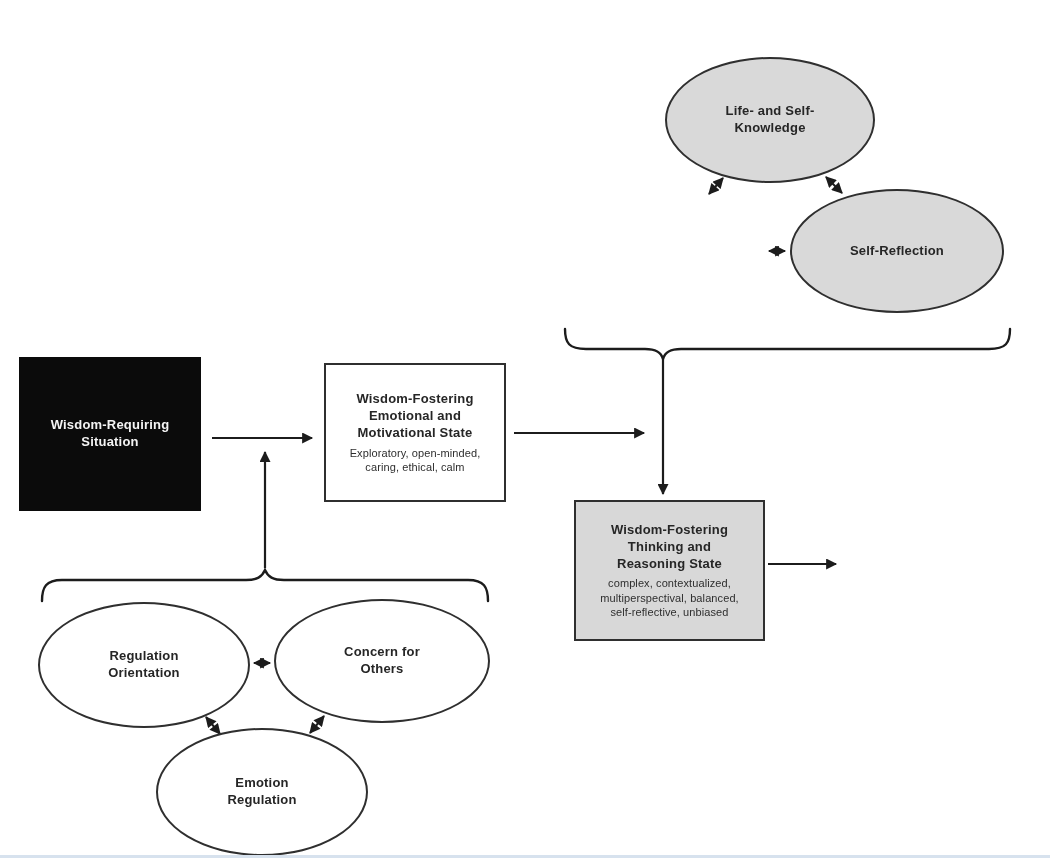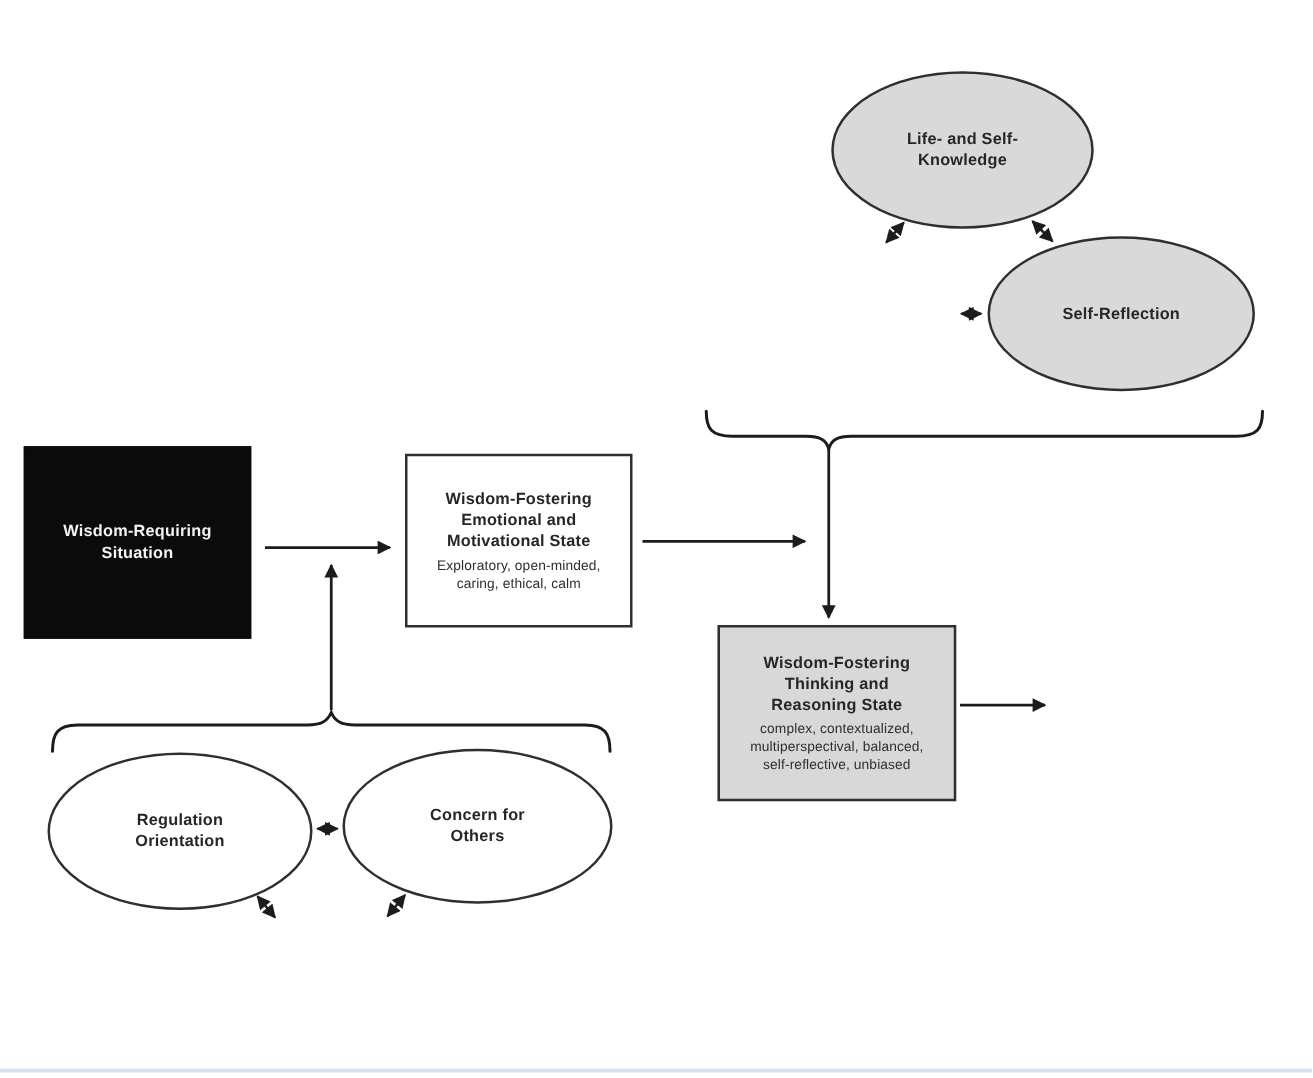--- a/index.html
+++ b/index.html
@@ -98,15 +98,19 @@
 
 
   <div class="node ellipse white" style="left:38px; top:602px; width:212px; height:126px;">
     <span class="label">Regulation
 Orientation</span>
   </div>
   <div class="node ellipse white" style="left:274px; top:599px; width:216px; height:124px;justify-content:center;">
     <span class="label">Concern for
 Others</span>
   </div>
+  <div class="node ellipse white" style="left:156px; top:728px; width:212px; height:128px;">
+    <span class="label">Emotion
+Regulation</span>
+  </div>
 
   <div class="bottom-rule"></div>
 </div>
 
 </body></html>

